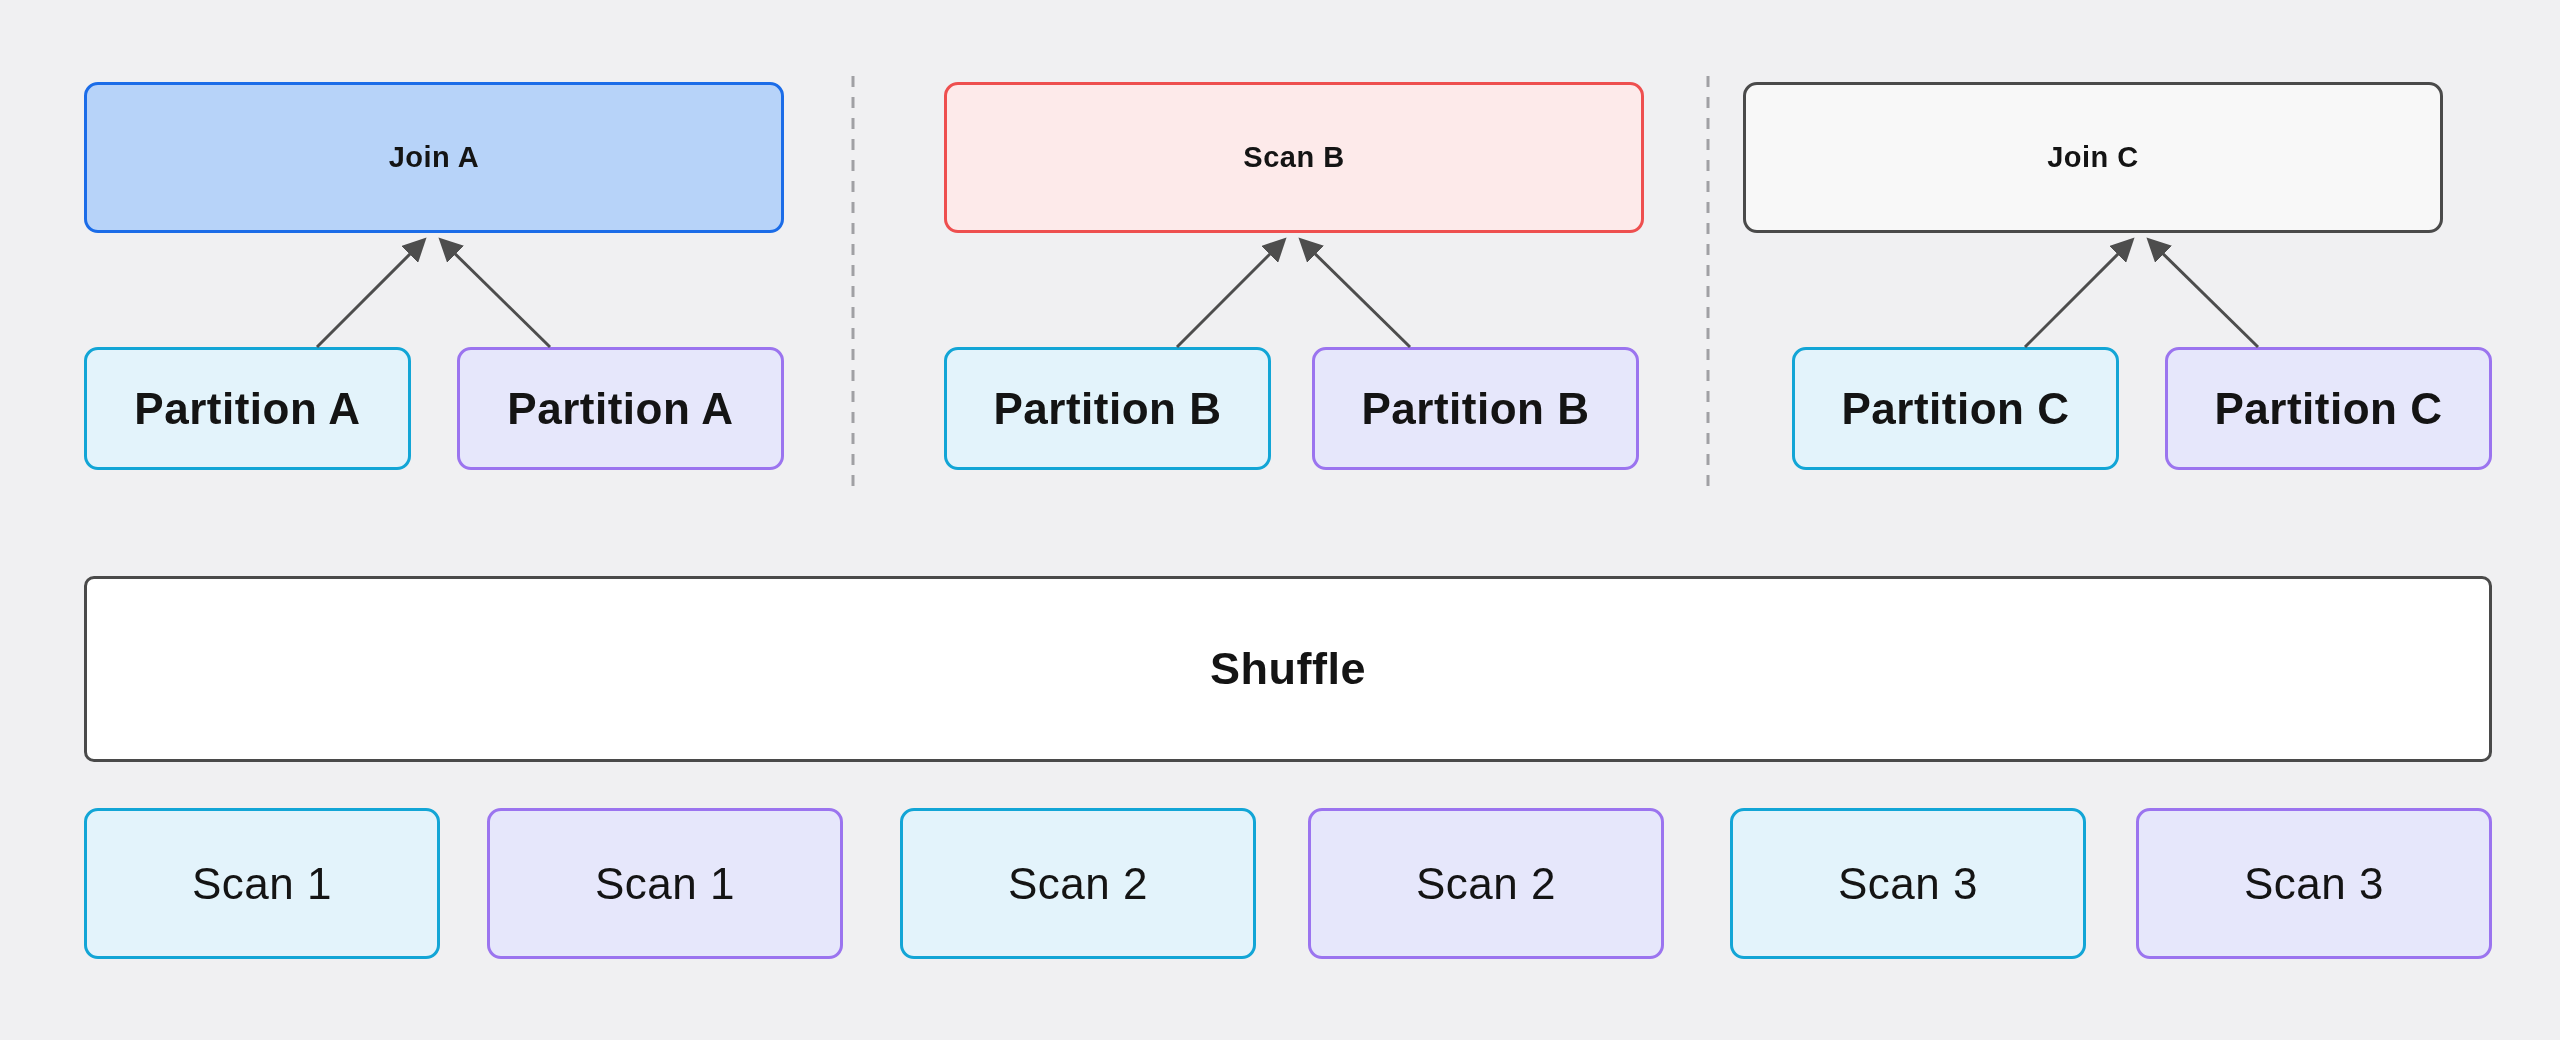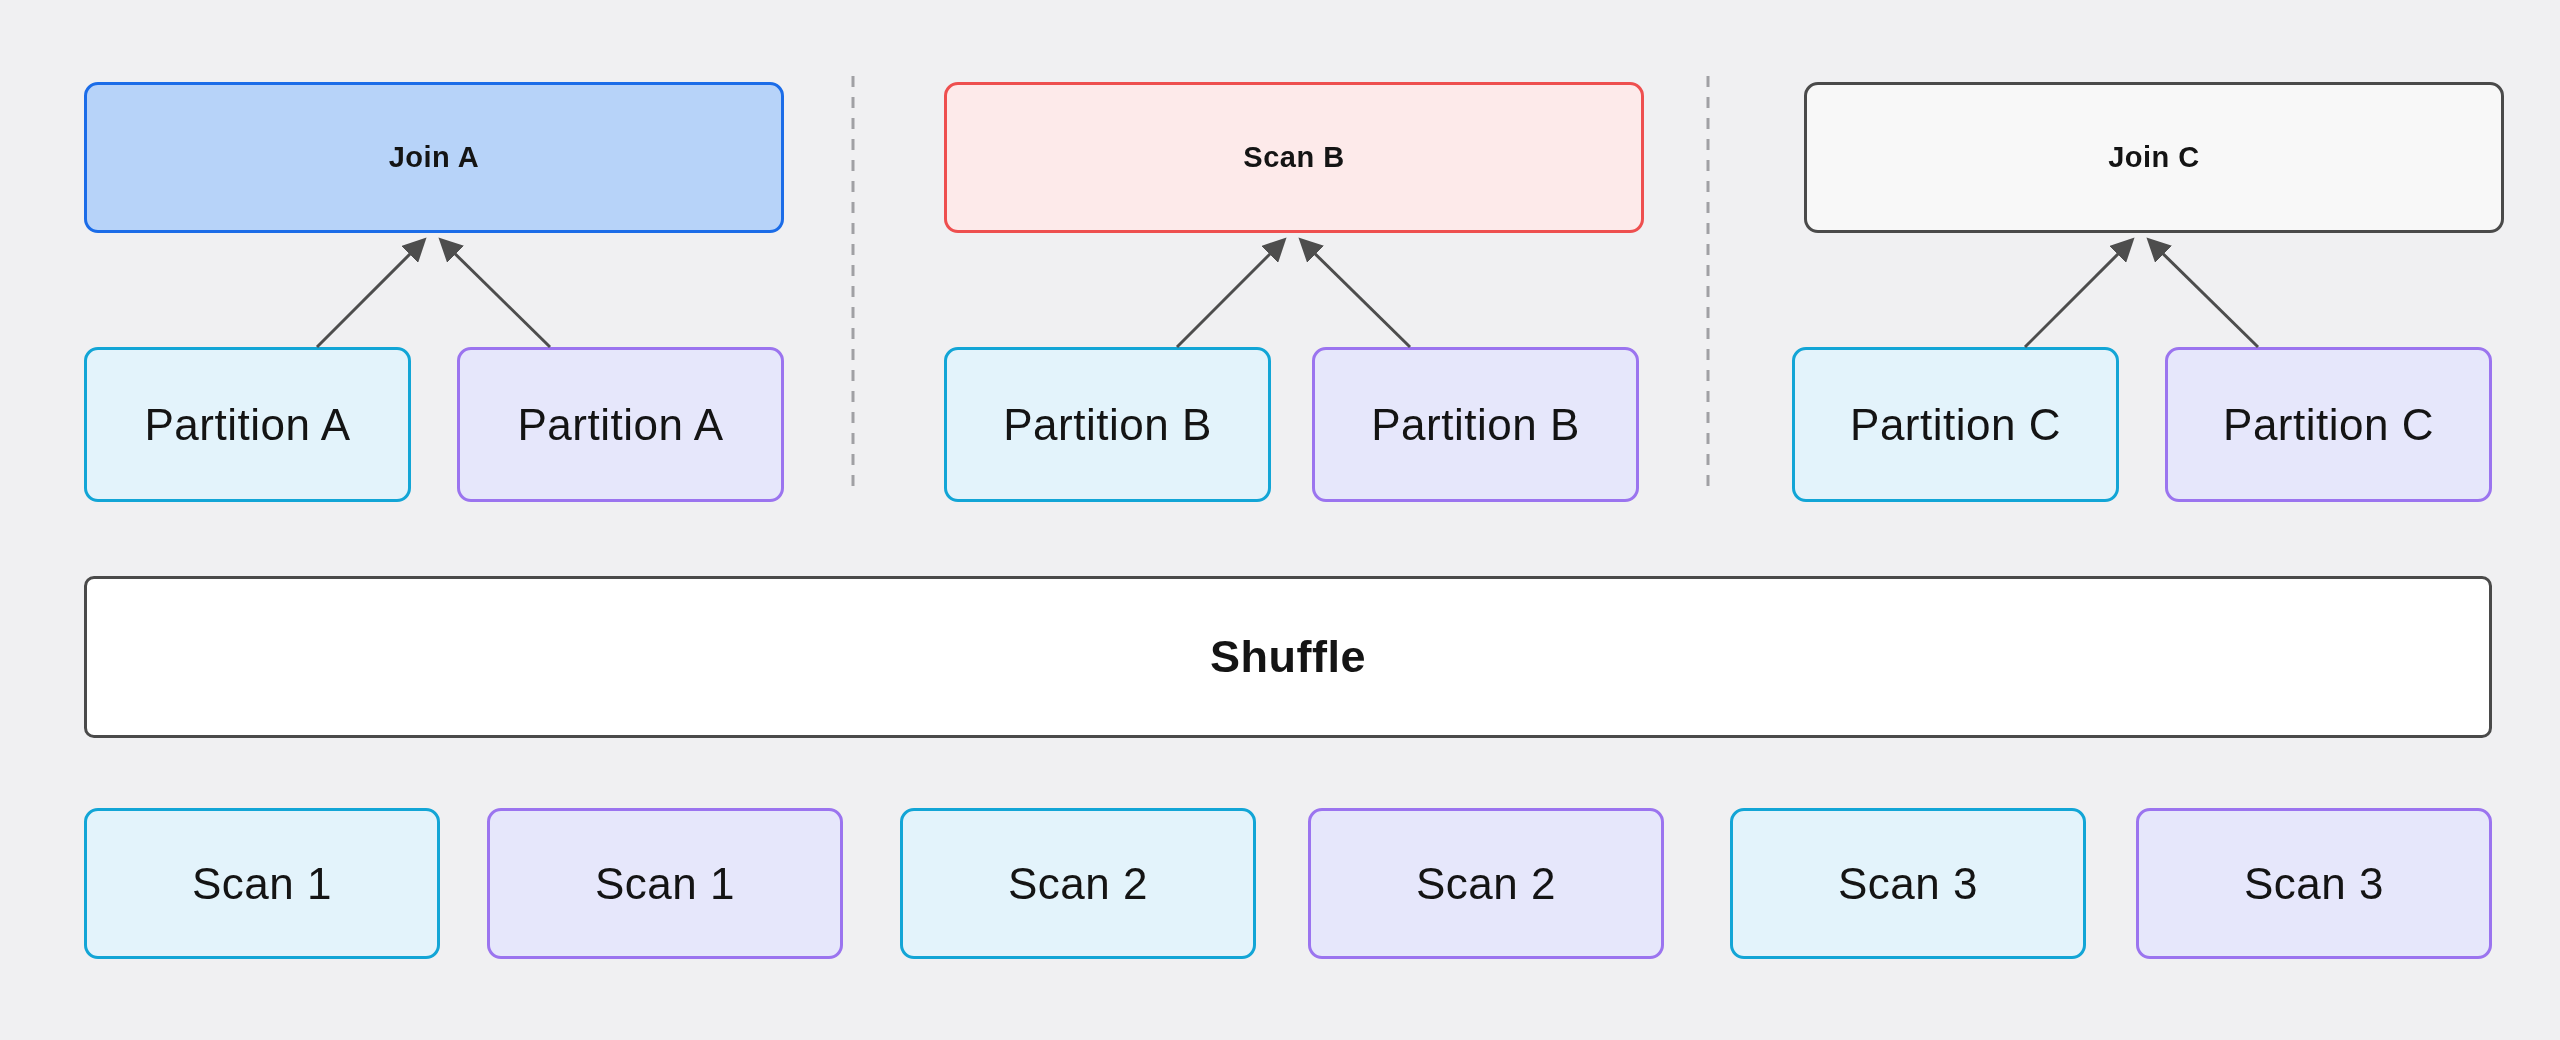--- a/index.html
+++ b/index.html
@@ -33,37 +33,37 @@
     letter-spacing:0.5px;
     white-space:nowrap;
   }
   .join{
     top:82px;width:700px;height:151px;
     border-width:3.5px;border-style:solid;
     font-weight:600;font-size:29px;
   }
   .join-a{left:84px;  background:var(--joinA-fill);border-color:var(--joinA-border);}
   .join-b{left:944px; background:var(--joinB-fill);border-color:var(--joinB-border);}
-  .join-c{left:1804px;background:var(--joinC-fill);border-color:var(--joinC-border);}
+  .join-c{left:1743px;background:var(--joinC-fill);border-color:var(--joinC-border);}
 
   .partition{
-    top:347px;width:327px;height:155px;
+    top:347px;width:327px;height:123px;
     border-width:3px;border-style:solid;
-    font-weight:400;
+    font-weight:700;
   }
   .scan{
     top:808px;width:356px;height:151px;
     border-width:3px;border-style:solid;
     font-weight:400;
   }
   .cyan  {background:var(--cyan-fill);  border-color:var(--cyan-border);}
   .purple{background:var(--purple-fill);border-color:var(--purple-border);}
 
   .shuffle{
-    left:84px;top:576px;width:2408px;height:162px;
+    left:84px;top:576px;width:2408px;height:186px;
     background:var(--shuffle-fill);
     border:3px solid var(--shuffle-border);
     border-radius:10px;
     font-weight:600;font-size:45px;
   }
 
   .overlay{position:absolute;left:0;top:0;width:2560px;height:1040px;pointer-events:none;}
 </style>
 </head>
 <body>

